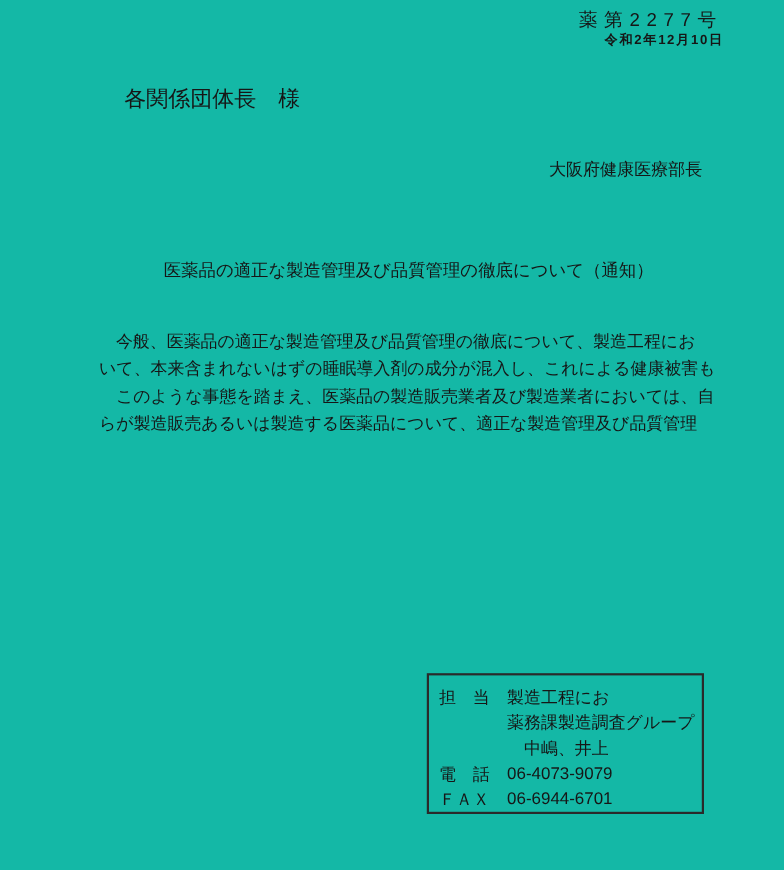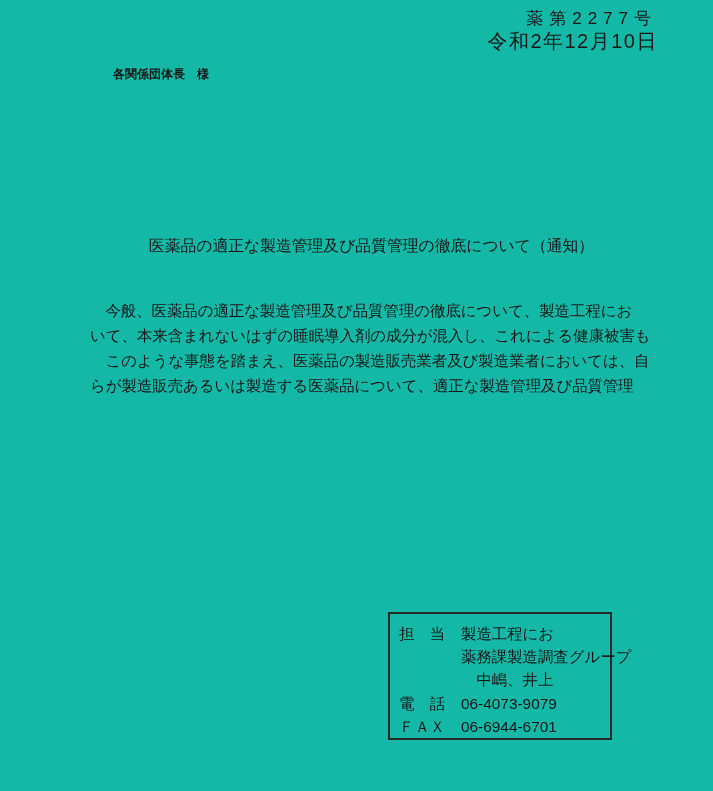--- a/index.html
+++ b/index.html
@@ -22,30 +22,30 @@
     top: 7px;
     right: 56px;
     font-size: 17px;
     letter-spacing: 6px;
     font-weight: 500;
   }
 
   .doc-date {
     top: 28px;
     right: 55px;
-    font-size: 20px;
+    font-size: 12px;
     letter-spacing: 1.5px;
-    font-weight: 400;
+    font-weight: 700;
   }
 
   .addressee {
-    top: 66px;
+    top: 76px;
     left: 113px;
-    font-size: 12px;
-    font-weight: 700;
+    font-size: 20px;
+    font-weight: 400;
   }
 
   .sender {
     top: 144px;
     left: 499px;
     font-size: 15.5px;
     font-weight: 500;
   }
 
   .doc-title {
@@ -68,21 +68,21 @@
     font-size: 15.4px;
     line-height: 25px;
     font-weight: 500;
   }
   .body-line { white-space: nowrap; }
 
   .contact-box {
     position: absolute;
     left: 388px;
     top: 612px;
-    width: 224px;
+    width: 252px;
     height: 128px;
     border: 2px solid #2a2a2a;
     padding: 9px 0 0 9px;
     font-size: 15.4px;
     font-weight: 500;
   }
   .contact-row { display: flex; height: 23.2px; align-items: center; }
   .contact-label { width: 62px; flex: 0 0 62px; white-space: nowrap; }
   .contact-value { white-space: nowrap; }
 </style>
@@ -90,20 +90,21 @@
 <body>
 
 <div class="page">
 
   <div class="txt ref-number">薬第2277号</div>
 
   <div class="txt doc-date">令和2年12月10日</div>
 
   <div class="txt addressee">各関係団体長　様</div>
 
+  <div class="txt sender">大阪府健康医療部長</div>
 
   <div class="doc-title">医薬品の適正な製造管理及び品質管理の徹底について（通知）</div>
 
   <div class="body-block">
     <div class="body-line">　今般、医薬品の適正な製造管理及び品質管理の徹底について、製造工程にお</div>
     <div class="body-line">いて、本来含まれないはずの睡眠導入剤の成分が混入し、これによる健康被害も</div>
     <div class="body-line">　このような事態を踏まえ、医薬品の製造販売業者及び製造業者においては、自</div>
     <div class="body-line">らが製造販売あるいは製造する医薬品について、適正な製造管理及び品質管理</div>
   </div>
 

